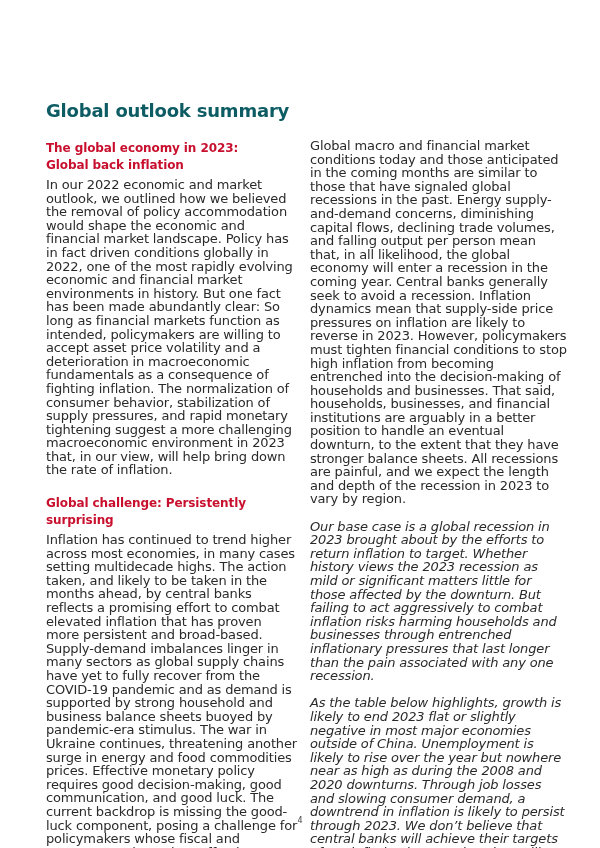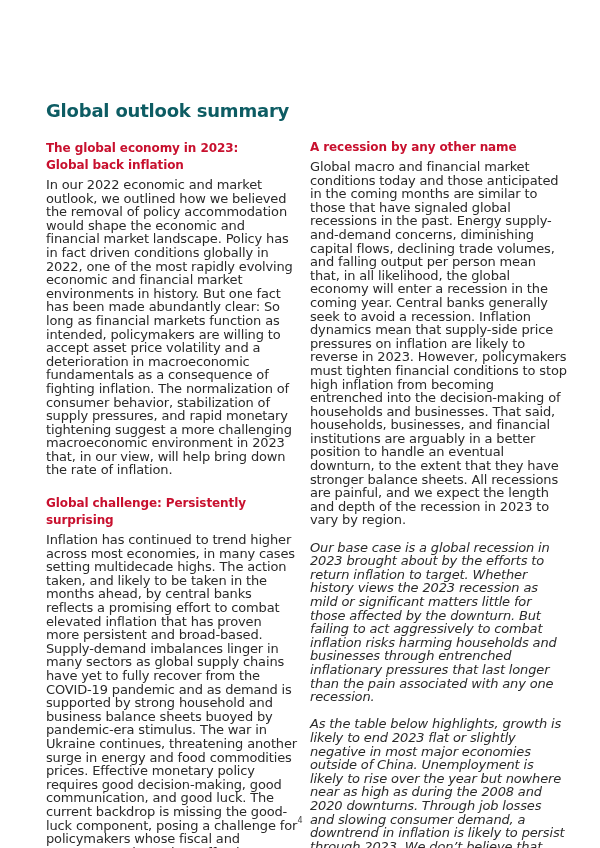--- a/index.html
+++ b/index.html
@@ -69,19 +69,18 @@
     <span>The global economy in 2023:</span><br>
     <span>Global back inflation</span>
   </h2>
   <p class="para">In our 2022 economic and market outlook, we outlined how we believed the removal of policy accommodation would shape the economic and financial market landscape. Policy has in fact driven conditions globally in 2022, one of the most rapidly evolving economic and financial market environments in history. But one fact has been made abundantly clear: So long as financial markets function as intended, policymakers are willing to accept asset price volatility and a deterioration in macroeconomic fundamentals as a consequence of fighting inflation. The normalization of consumer behavior, stabilization of supply pressures, and rapid monetary tightening suggest a more challenging macroeconomic environment in 2023 that, in our view, will help bring down the rate of inflation.</p>
 
   <h2 class="section-heading gap-heading">Global challenge: Persistently surprising</h2>
   <p class="para">Inflation has continued to trend higher across most economies, in many cases setting multidecade highs. The action taken, and likely to be taken in the months ahead, by central banks reflects a promising effort to combat elevated inflation that has proven more persistent and broad-based. Supply-demand imbalances linger in many sectors as global supply chains have yet to fully recover from the COVID-19 pandemic and as demand is supported by strong household and business balance sheets buoyed by pandemic-era stimulus. The war in Ukraine continues, threatening another surge in energy and food commodities prices. Effective monetary policy requires good decision-making, good communication, and good luck. The current backdrop is missing the good-luck component, posing a challenge for policymakers whose fiscal and monetary tools are less effective at combating supply shocks.</p>
 </div>
 
 <div class="col col-right">
-  <h2 class="section-heading">A recession by any other name</h2>
   <p class="para">Global macro and financial market conditions today and those anticipated in the coming months are similar to those that have signaled global recessions in the past. Energy supply-and-demand concerns, diminishing capital flows, declining trade volumes, and falling output per person mean that, in all likelihood, the global economy will enter a recession in the coming year. Central banks generally seek to avoid a recession. Inflation dynamics mean that supply-side price pressures on inflation are likely to reverse in 2023. However, policymakers must tighten financial conditions to stop high inflation from becoming entrenched into the decision-making of households and businesses. That said, households, businesses, and financial institutions are arguably in a better position to handle an eventual downturn, to the extent that they have stronger balance sheets. All recessions are painful, and we expect the length and depth of the recession in 2023 to vary by region.</p>
   <p class="para">Our base case is a global recession in 2023 brought about by the efforts to return inflation to target. Whether history views the 2023 recession as mild or significant matters little for those affected by the downturn. But failing to act aggressively to combat inflation risks harming households and businesses through entrenched inflationary pressures that last longer than the pain associated with any one recession.</p>
   <p class="para">As the table below highlights, growth is likely to end 2023 flat or slightly negative in most major economies outside of China. Unemployment is likely to rise over the year but nowhere near as high as during the 2008 and 2020 downturns. Through job losses and slowing consumer demand, a downtrend in inflation is likely to persist through 2023. We don’t believe that central banks will achieve their targets of 2% inflation in 2023, but they will maintain those targets and look to achieve them through 2024 and into 2025—or reassess them when the time is right. That time isn’t now; reassessing inflation targets in a high-inflation environment could have deleterious effects on central bank credibility and inflation expectations.</p>
 </div>
 
 <div class="page-number">4</div>
 
 </body></html>

